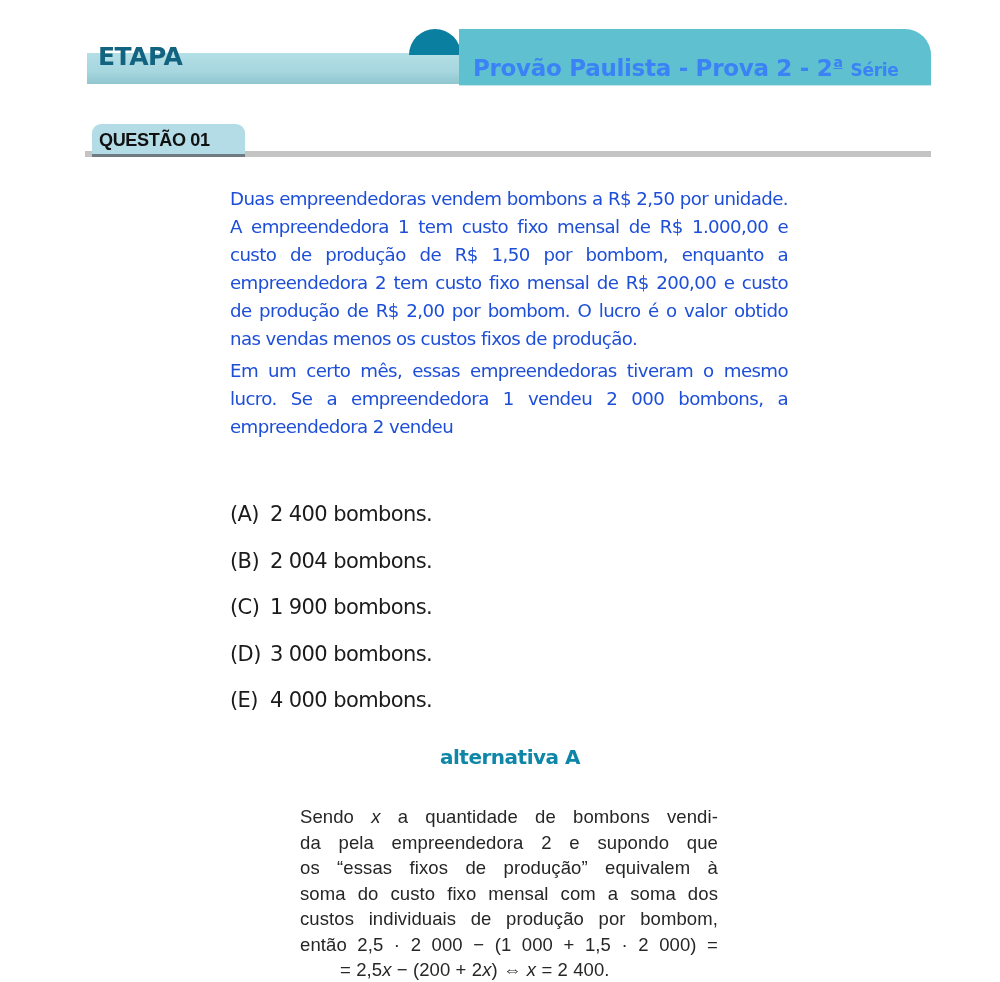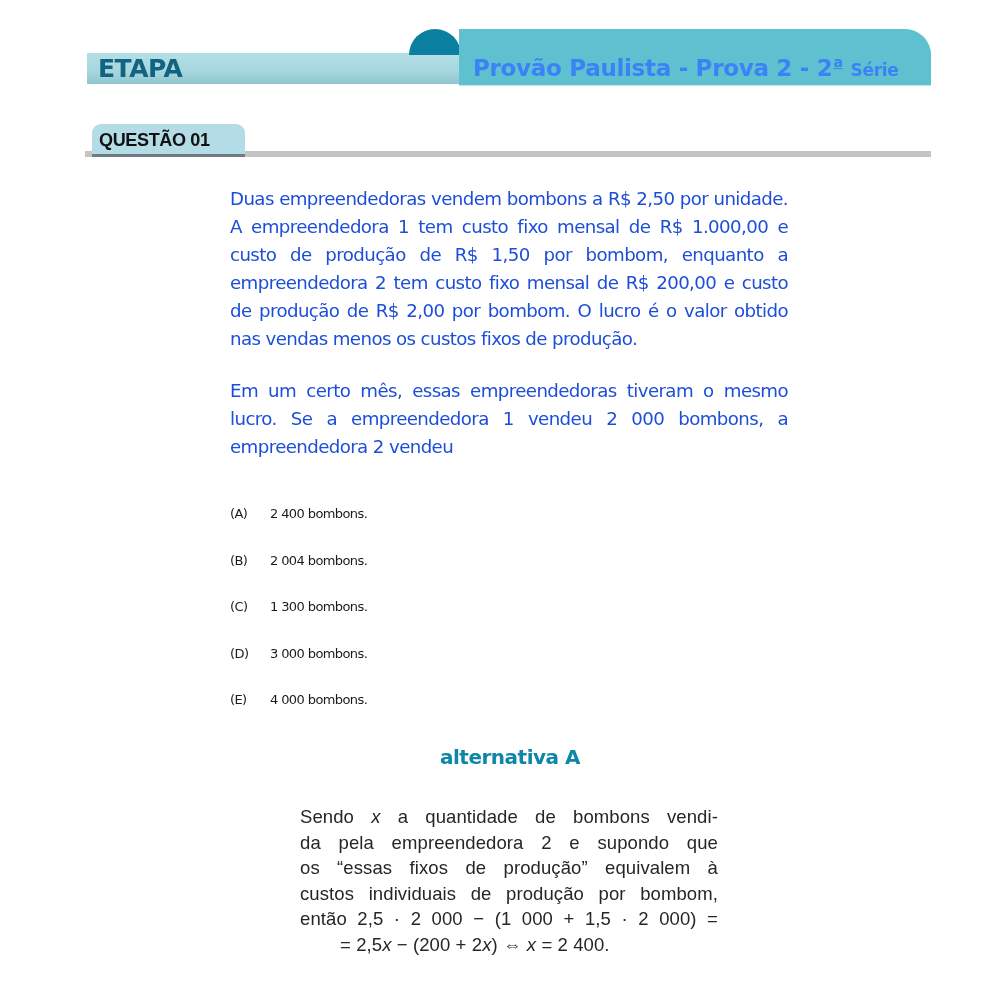--- a/index.html
+++ b/index.html
@@ -21,21 +21,21 @@
       position: absolute;
       left: 87px;
       top: 53px;
       width: 380px;
       height: 31px;
       background: linear-gradient(to bottom, #b4dfe6 0%, #a6d6de 60%, #8fc6cf 100%);
     }
     .etapa-logo {
       position: absolute;
       left: 98px;
-      top: 52px;
+      top: 40px;
       font-family: "DejaVu Sans", sans-serif;
       font-weight: bold;
       font-size: 25px;
       letter-spacing: -0.5px;
       color: #12637f;
       line-height: 34px;
     }
     .header-semicircle {
       position: absolute;
       left: 409px;
@@ -122,29 +122,29 @@
       font-size: 18.2px;
       line-height: 28px;
       color: #1d4ed8;
       text-align: justify;
       letter-spacing: -0.6px;
     }
     .statement p {
       margin: 0;
     }
     .statement p + p {
-      margin-top: 24px;
+      margin-top: 4px;
     }
 
     .options {
       position: absolute;
       left: 230px;
       top: 499px;
       font-family: "DejaVu Sans", sans-serif;
-      font-size: 13px;
+      font-size: 21px;
       color: #1b1b1b;
       letter-spacing: -0.6px;
     }
     .option {
       height: 46.6px;
       line-height: 30px;
       white-space: nowrap;
     }
     .option .letter {
       display: inline-block;
@@ -205,26 +205,27 @@
 <div class="question-label">QUESTÃO 01</div>
 
 <div class="statement">
   <p>Duas empreendedoras vendem bombons a R$ 2,50 por unidade. A empreendedora 1 tem custo fixo mensal de R$ 1.000,00 e custo de produção de R$ 1,50 por bombom, enquanto a empreendedora 2 tem custo fixo mensal de R$ 200,00 e custo de produção de R$ 2,00 por bombom. O lucro é o valor obtido nas vendas menos os custos fixos de produção.</p>
   <p>Em um certo mês, essas empreendedoras tiveram o mes­mo lucro. Se a empreendedora 1 vendeu 2 000 bombons, a empreendedora 2 vendeu</p>
 </div>
 
 <div class="options">
   <div class="option"><span class="letter">(A)</span><span>2 400 bombons.</span></div>
   <div class="option"><span class="letter">(B)</span><span>2 004 bombons.</span></div>
-  <div class="option"><span class="letter">(C)</span><span>1 300 bombons.</span></div>
+  <div class="option"><span class="letter">(C)</span><span>1 900 bombons.</span></div>
   <div class="option"><span class="letter">(D)</span><span>3 000 bombons.</span></div>
   <div class="option"><span class="letter">(E)</span><span>4 000 bombons.</span></div>
 </div>
 
 <div class="answer-title">alternativa A</div>
 <div class="solution">
   <span class="justify-line"><span>Sendo</span> <span class="var">x</span> <span>a quantidade de bombons vendi-</span></span>
   <span class="justify-line">da pela empreendedora 2 e supondo que</span>
   <span class="justify-line">os “essas fixos de produção” equivalem à</span>
+  <span class="justify-line">soma do custo fixo mensal com a soma dos</span>
   <span class="justify-line">custos individuais de produção por bombom,</span>
   <span class="justify-line">então 2,5 · 2 000 − (1 000 + 1,5 · 2 000) =</span>
   <span class="line"><span>= 2,5</span><span class="var">x</span><span> − (200 + 2</span><span class="var">x</span><span>) ⇔ </span><span class="var">x</span><span> = 2 400.</span></span>
 </div>
 
 </body></html>

